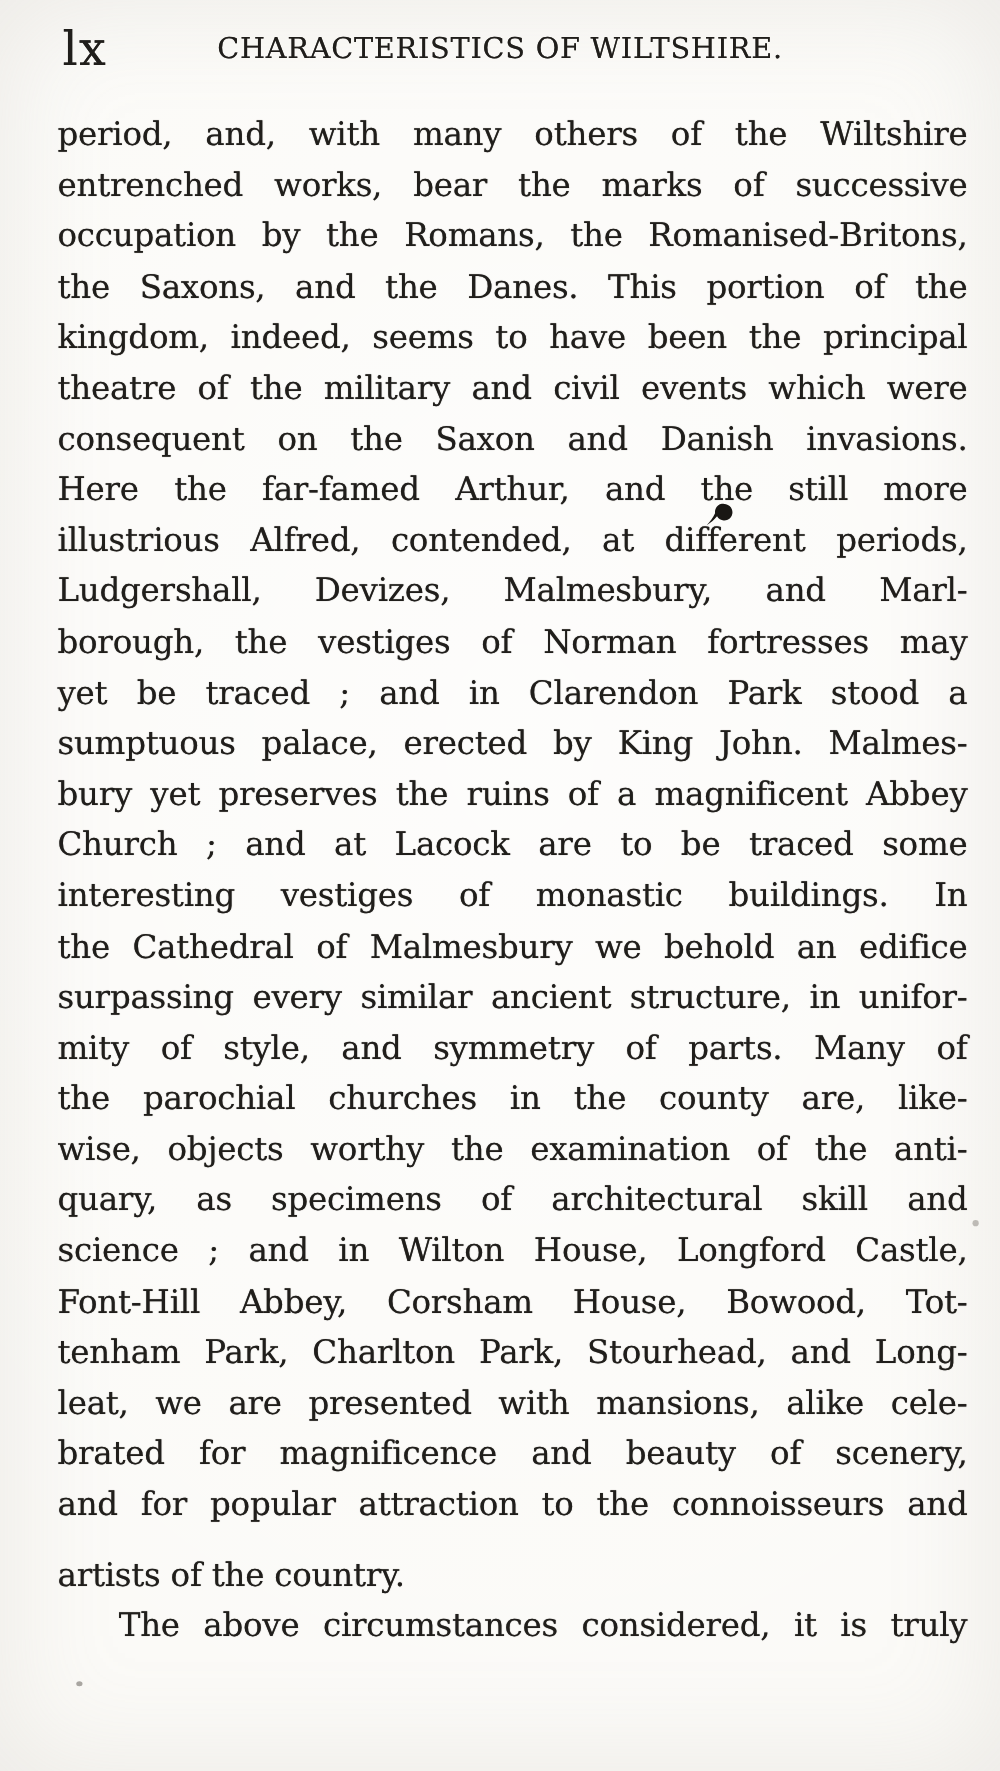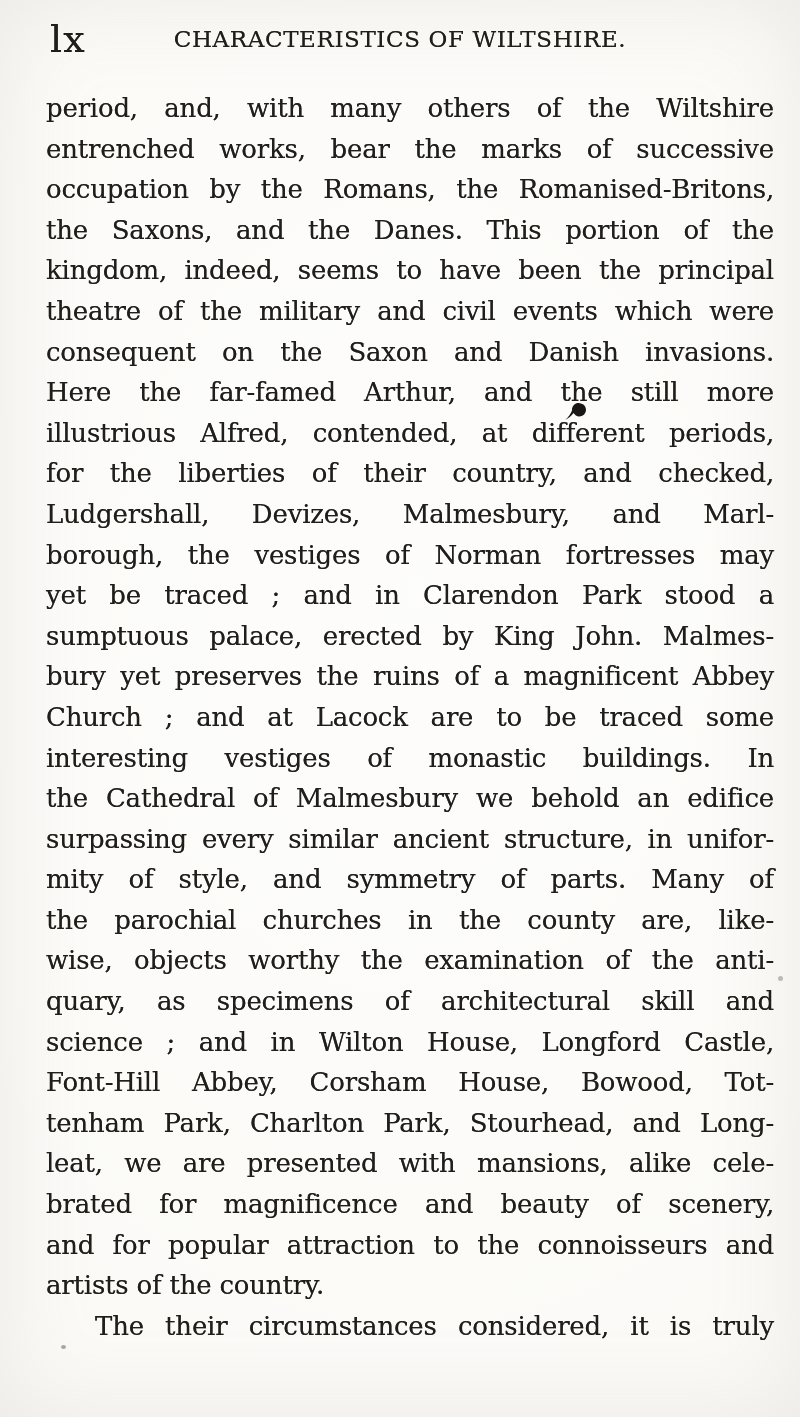--- a/index.html
+++ b/index.html
@@ -60,20 +60,21 @@
     text-shadow: 0 0 0.6px rgba(28,26,22,0.75);
   }
   .line {
     text-align: justify;
     text-align-last: justify;
     white-space: normal;
   }
   .line--end {
     text-align: left;
     text-align-last: left;
+    margin-top: 16px;
   }
   .line--indent {
     text-indent: 49px;
   }
 
   
   .ink-blot {
     position: absolute;
     left: 566px;
     top: 402px;
@@ -114,42 +115,41 @@
   <div class="body-text">
     <div class="line">period, and, with many others of the Wiltshire</div>
     <div class="line">entrenched works, bear the marks of successive</div>
     <div class="line">occupation by the Romans, the Romanised-Britons,</div>
     <div class="line">the Saxons, and the Danes.  This portion of the</div>
     <div class="line">kingdom, indeed, seems to have been the principal</div>
     <div class="line">theatre of the military and civil events which were</div>
     <div class="line">consequent on the Saxon and Danish invasions.</div>
     <div class="line">Here the far-famed Arthur, and the still more</div>
     <div class="line">illustrious Alfred, contended, at different periods,</div>
-    <div class="line">for the liberties of their country, and checked,</div>
     <div class="line">Ludgershall, Devizes, Malmesbury, and Marl-</div>
     <div class="line">borough, the vestiges of Norman fortresses may</div>
     <div class="line">yet be traced ; and in Clarendon Park stood a</div>
     <div class="line">sumptuous palace, erected by King John.  Malmes-</div>
     <div class="line">bury yet preserves the ruins of a magnificent Abbey</div>
     <div class="line">Church ; and at Lacock are to be traced some</div>
     <div class="line">interesting vestiges of monastic buildings.  In</div>
     <div class="line">the Cathedral of Malmesbury we behold an edifice</div>
     <div class="line">surpassing every similar ancient structure, in unifor-</div>
     <div class="line">mity of style, and symmetry of parts.  Many of</div>
     <div class="line">the parochial churches in the county are, like-</div>
     <div class="line">wise, objects worthy the examination of the anti-</div>
     <div class="line">quary, as specimens of architectural skill and</div>
     <div class="line">science ; and in Wilton House, Longford Castle,</div>
     <div class="line">Font-Hill Abbey, Corsham House, Bowood, Tot-</div>
     <div class="line">tenham Park, Charlton Park, Stourhead, and Long-</div>
     <div class="line">leat, we are presented with mansions, alike cele-</div>
     <div class="line">brated for magnificence and beauty of scenery,</div>
     <div class="line">and for popular attraction to the connoisseurs and</div>
     <div class="line line--end">artists of the country.</div>
-    <div class="line line--indent">The their circumstances considered, it is truly</div>
+    <div class="line line--indent">The above circumstances considered, it is truly</div>
   </div>
 
   <span class="ink-blot">
     <svg width="20" height="23" viewBox="0 0 20 23" xmlns="http://www.w3.org/2000/svg">
       <path d="M12.6 0.6 a6.6 6.6 0 1 1 -5.0 11.0 C 6.1 14.8 3.6 17.9 0.9 20.2 C 3.3 16.5 4.8 13.0 5.5 9.4 A 6.6 6.6 0 0 1 12.6 0.6 Z" fill="#191714"></path>
     </svg>
   </span>
 
   <span class="ink-speck ink-speck--left"></span>
   <span class="ink-speck ink-speck--right"></span>

